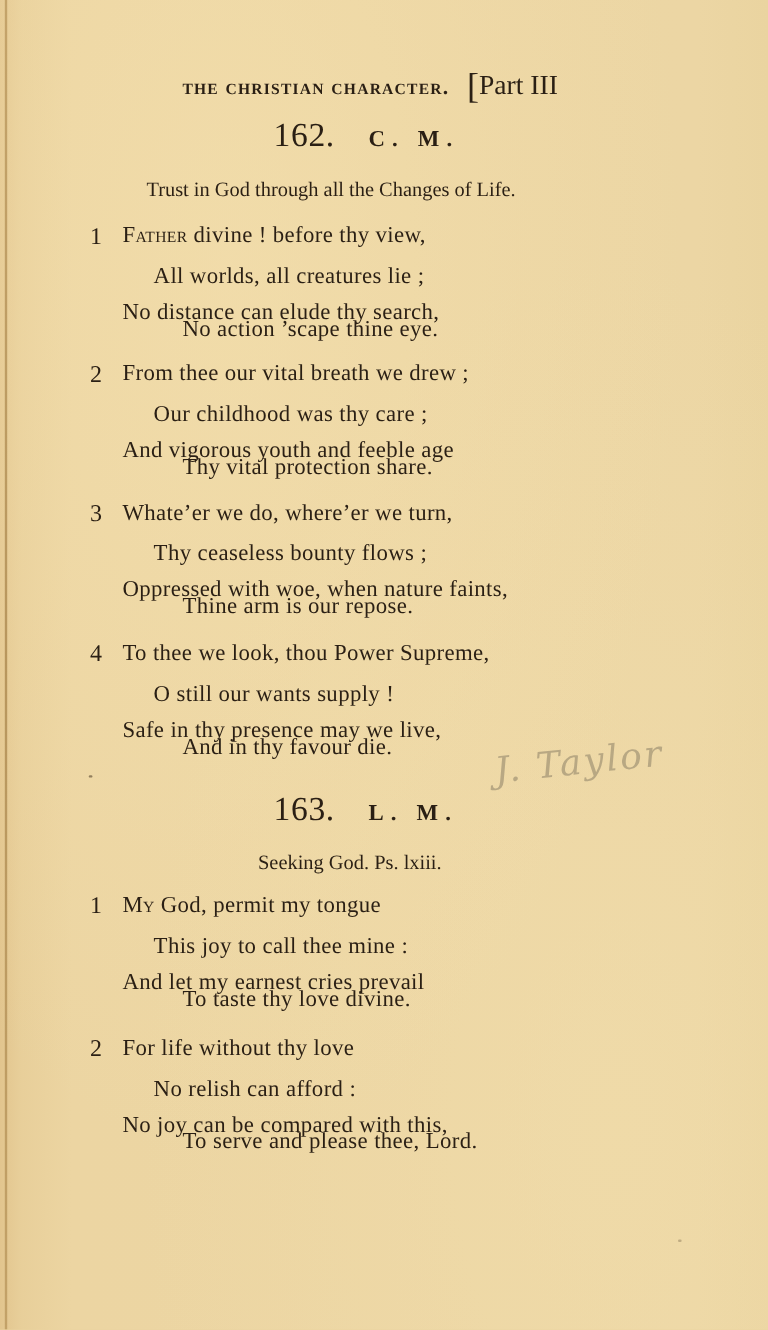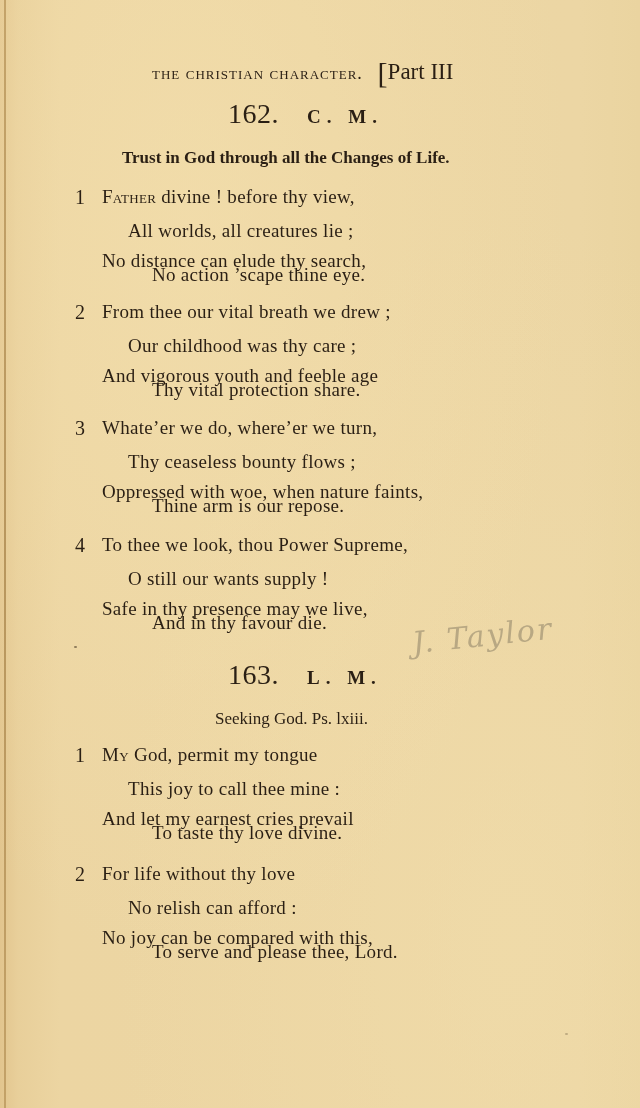--- a/index.html
+++ b/index.html
@@ -32,21 +32,21 @@
       position: absolute;
       top: 56px;
       left: 152px;
       white-space: nowrap;
       font-size: 17px;
       letter-spacing: 0.5px;
     }
     .running-head .title {
       font-variant: small-caps;
       text-transform: lowercase;
-      font-weight: normal;
+      font-weight: bold;
       font-size: 18px;
       letter-spacing: 1px;
       text-align: right;
     }
     .running-head .part {
       font-size: 23px;
       margin-left: 10px;
       letter-spacing: 0;
     }
     .running-head .bracket {
@@ -127,21 +127,21 @@
 
 <div class="running-head">
   <span class="title">THE CHRISTIAN CHARACTER.</span>
   <span class="part"><span class="bracket">[</span><span>Part III</span></span>
 </div>
 
 <div class="hymn-head" style="left:228px; top:98px;">
   <span class="num">162.</span>
   <span class="meter">C. M.</span>
 </div>
-<div class="subtitle" style="left:122px; top:148px;font-weight:bold;">Trust in God through all the Changes of Life.</div>
+<div class="subtitle" style="left:122px; top:148px;">Trust in God through all the Changes of Life.</div>
 
 <div class="stanza" style="top:184px;">
   <span class="stanza-num">1</span>
   <div class="line l1"><span class="sc">Father</span><span> divine !  before thy view,</span></div>
   <div class="line l2">All worlds, all creatures lie ;</div>
   <div class="line l3">No distance can elude thy search,</div>
   <div class="line l4">No action ’scape thine eye.</div>
 </div>
 
 <div class="stanza" style="top:299px;">

